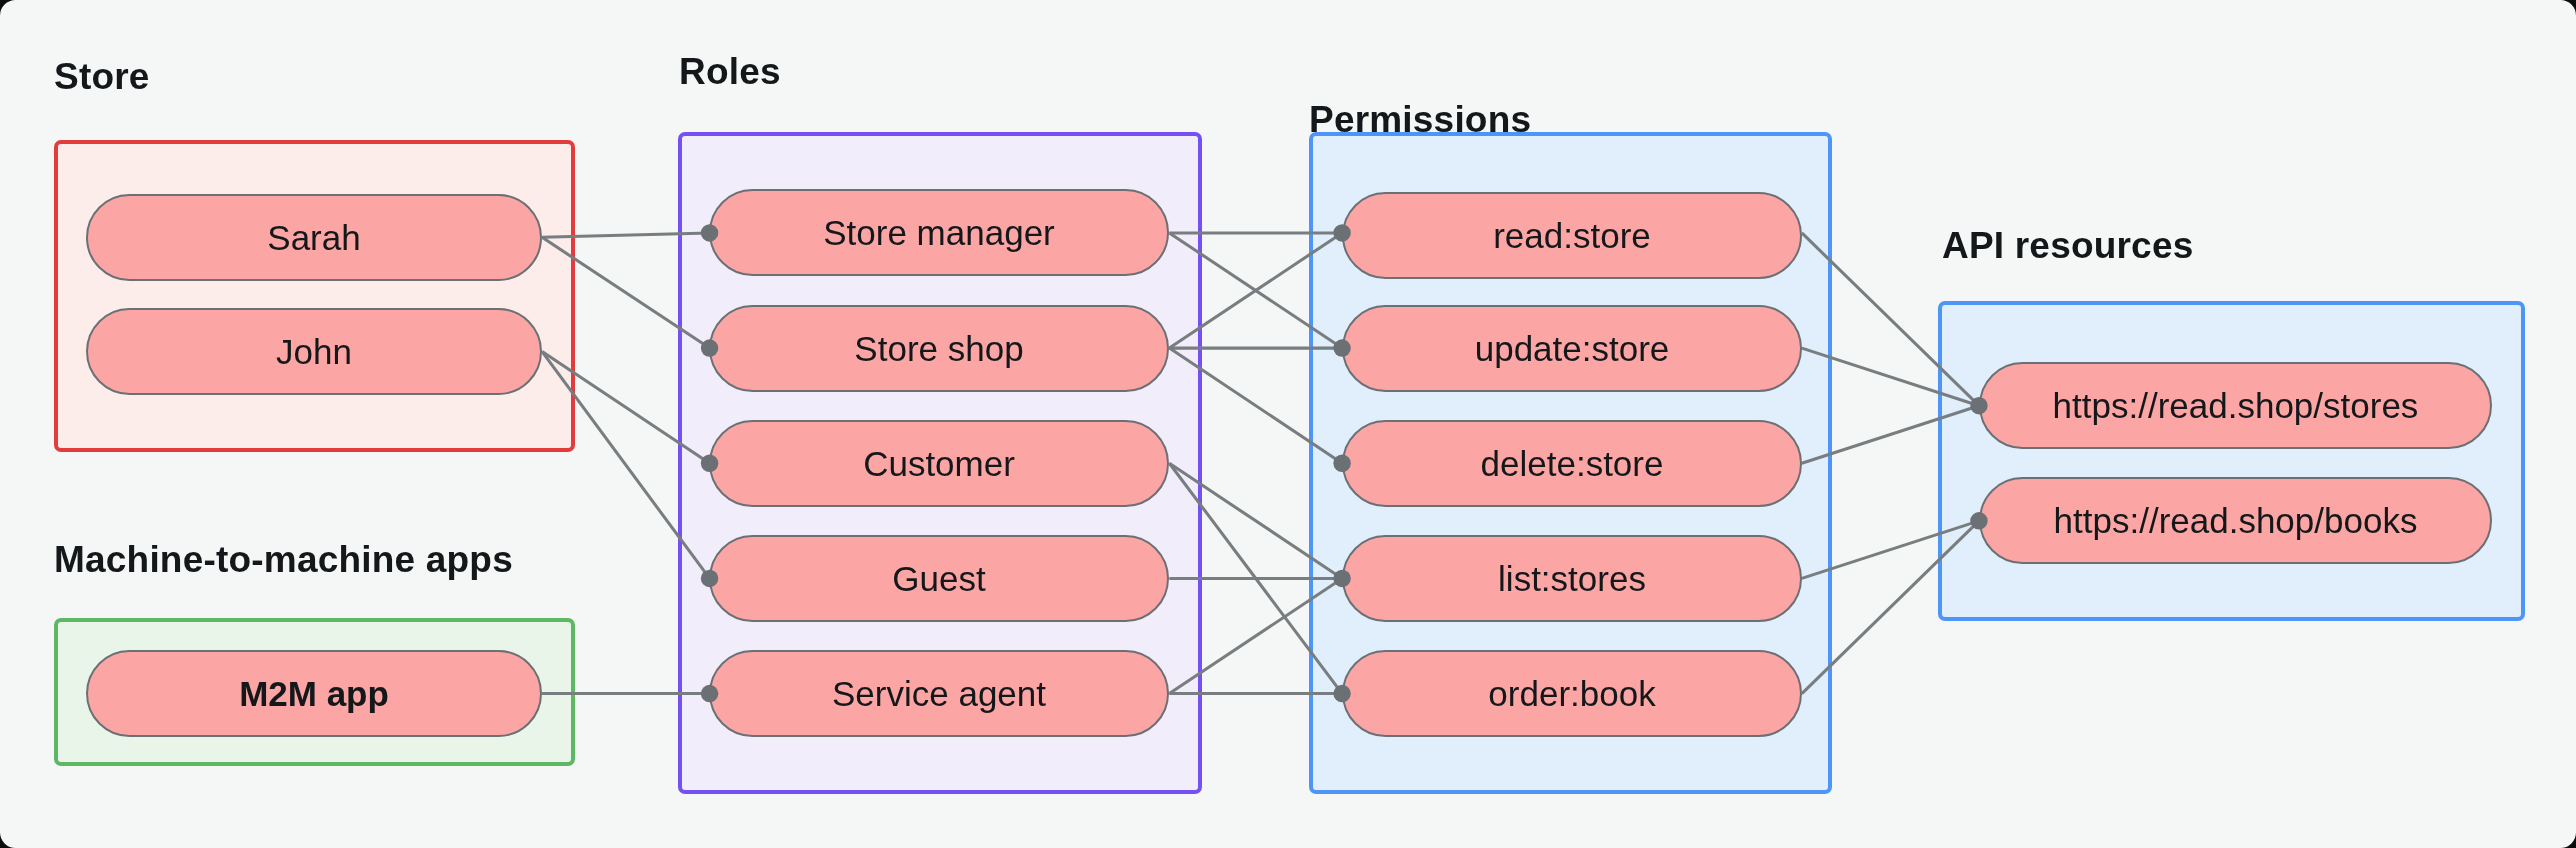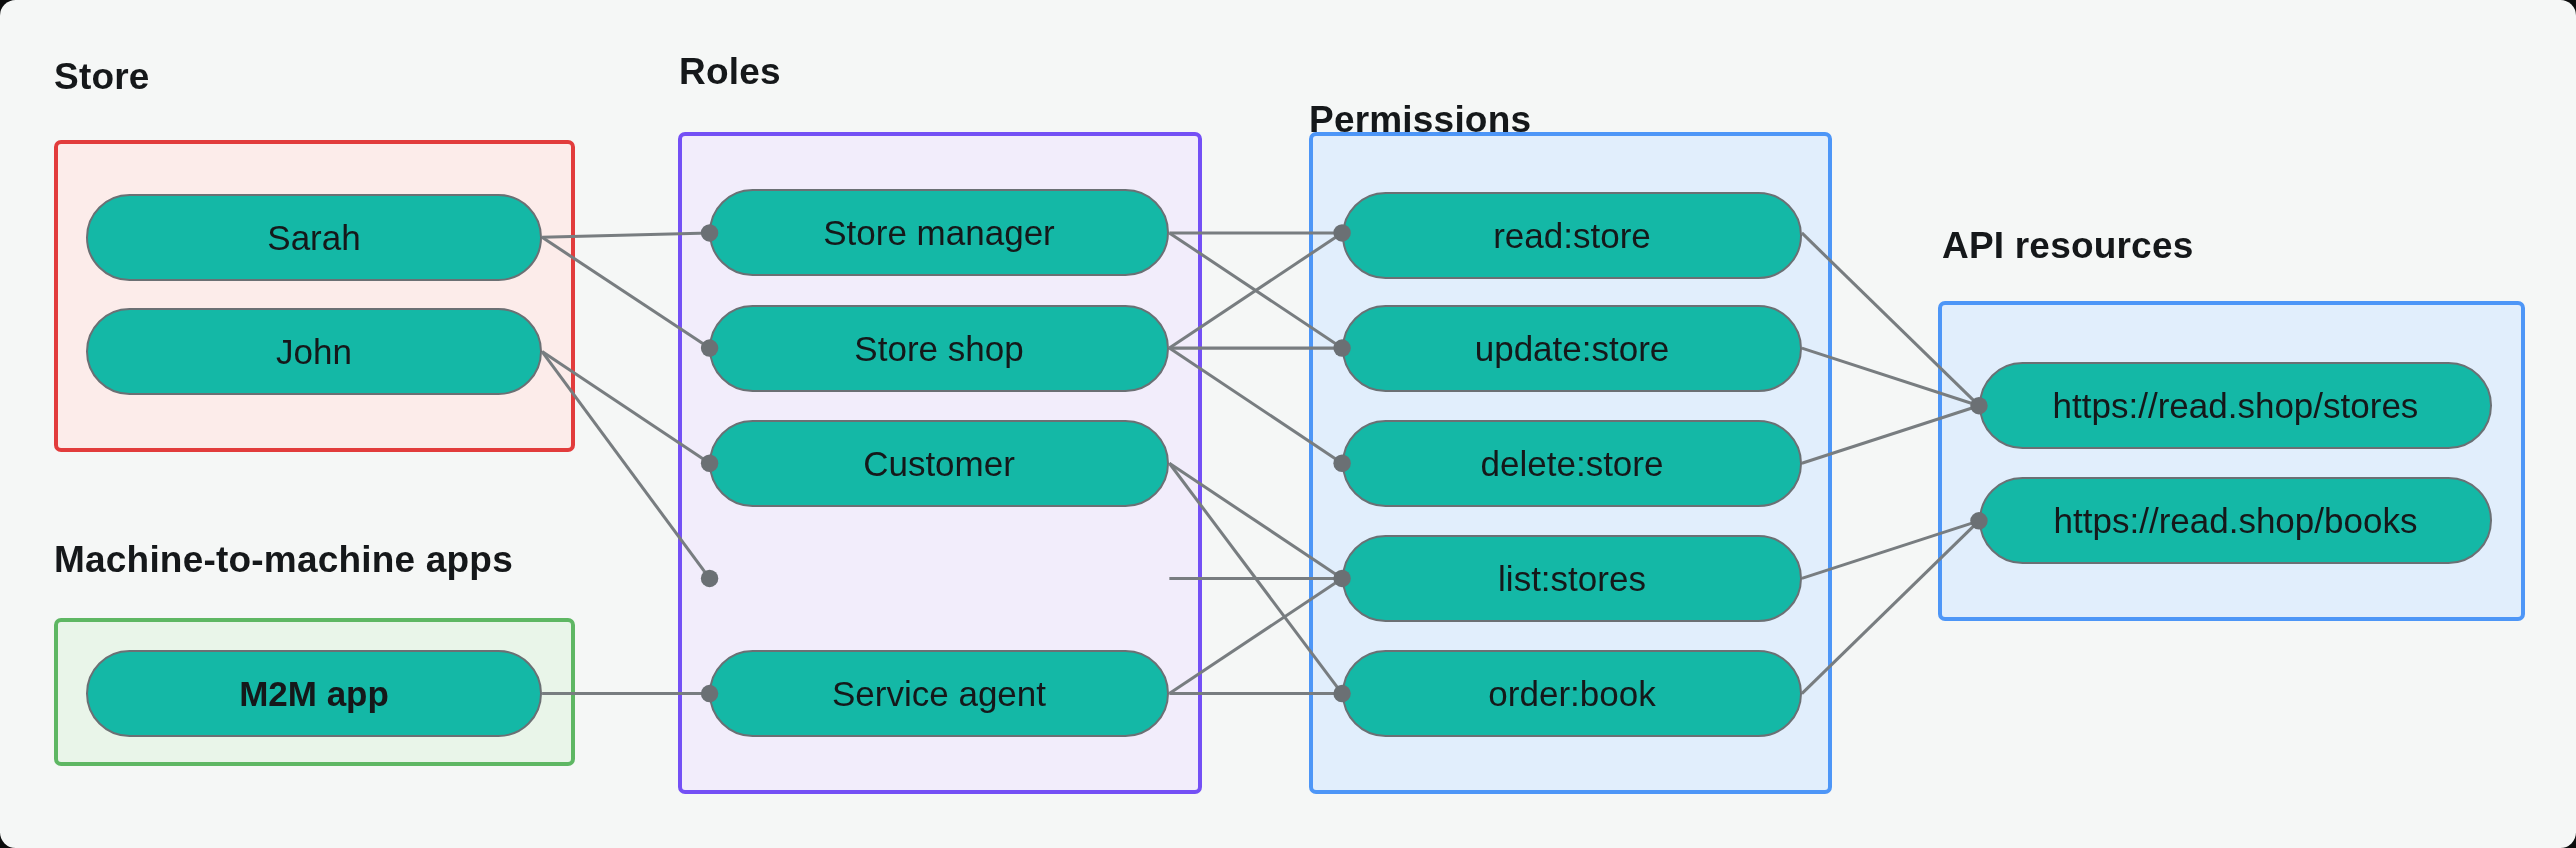--- a/index.html
+++ b/index.html
@@ -27,21 +27,21 @@
   .group-box {
     position: absolute;
     border-style: solid;
     border-width: 4.4px;
     border-radius: 7px;
     box-sizing: border-box;
   }
   .node-pill {
     position: absolute;
     height: 87px;
-    background: #14b8a6;
+    background: #fca5a5;
     border: 2.6px solid #6b7074;
     border-radius: 44px;
     box-sizing: border-box;
     display: flex;
     align-items: center;
     justify-content: center;
     font-size: 35px;
     color: #15181a;
     white-space: nowrap;
   }
@@ -102,20 +102,21 @@
   <div class="group-box" id="box-api" style="border-color: rgb(77, 150, 247); background: rgb(225, 238, 252);"></div>
 
   <div class="node-pill" id="node-sarah">Sarah</div>
   <div class="node-pill" id="node-john">John</div>
 
   <div class="node-pill" id="node-m2m-app">M2M app</div>
 
   <div class="node-pill" id="node-store-manager">Store manager</div>
   <div class="node-pill" id="node-store-admin">Store shop</div>
   <div class="node-pill" id="node-customer">Customer</div>
+  <div class="node-pill" id="node-guest">Guest</div>
   <div class="node-pill" id="node-service-agent">Service agent</div>
 
   <div class="node-pill" id="node-read-store">read:store</div>
   <div class="node-pill" id="node-update-store">update:store</div>
   <div class="node-pill" id="node-delete-store">delete:store</div>
   <div class="node-pill" id="node-list-books">list:stores</div>
   <div class="node-pill" id="node-order-book">order:book</div>
 
   <div class="node-pill" id="node-api-stores">https://read.shop/stores</div>
   <div class="node-pill" id="node-api-books">https://read.shop/books</div>

